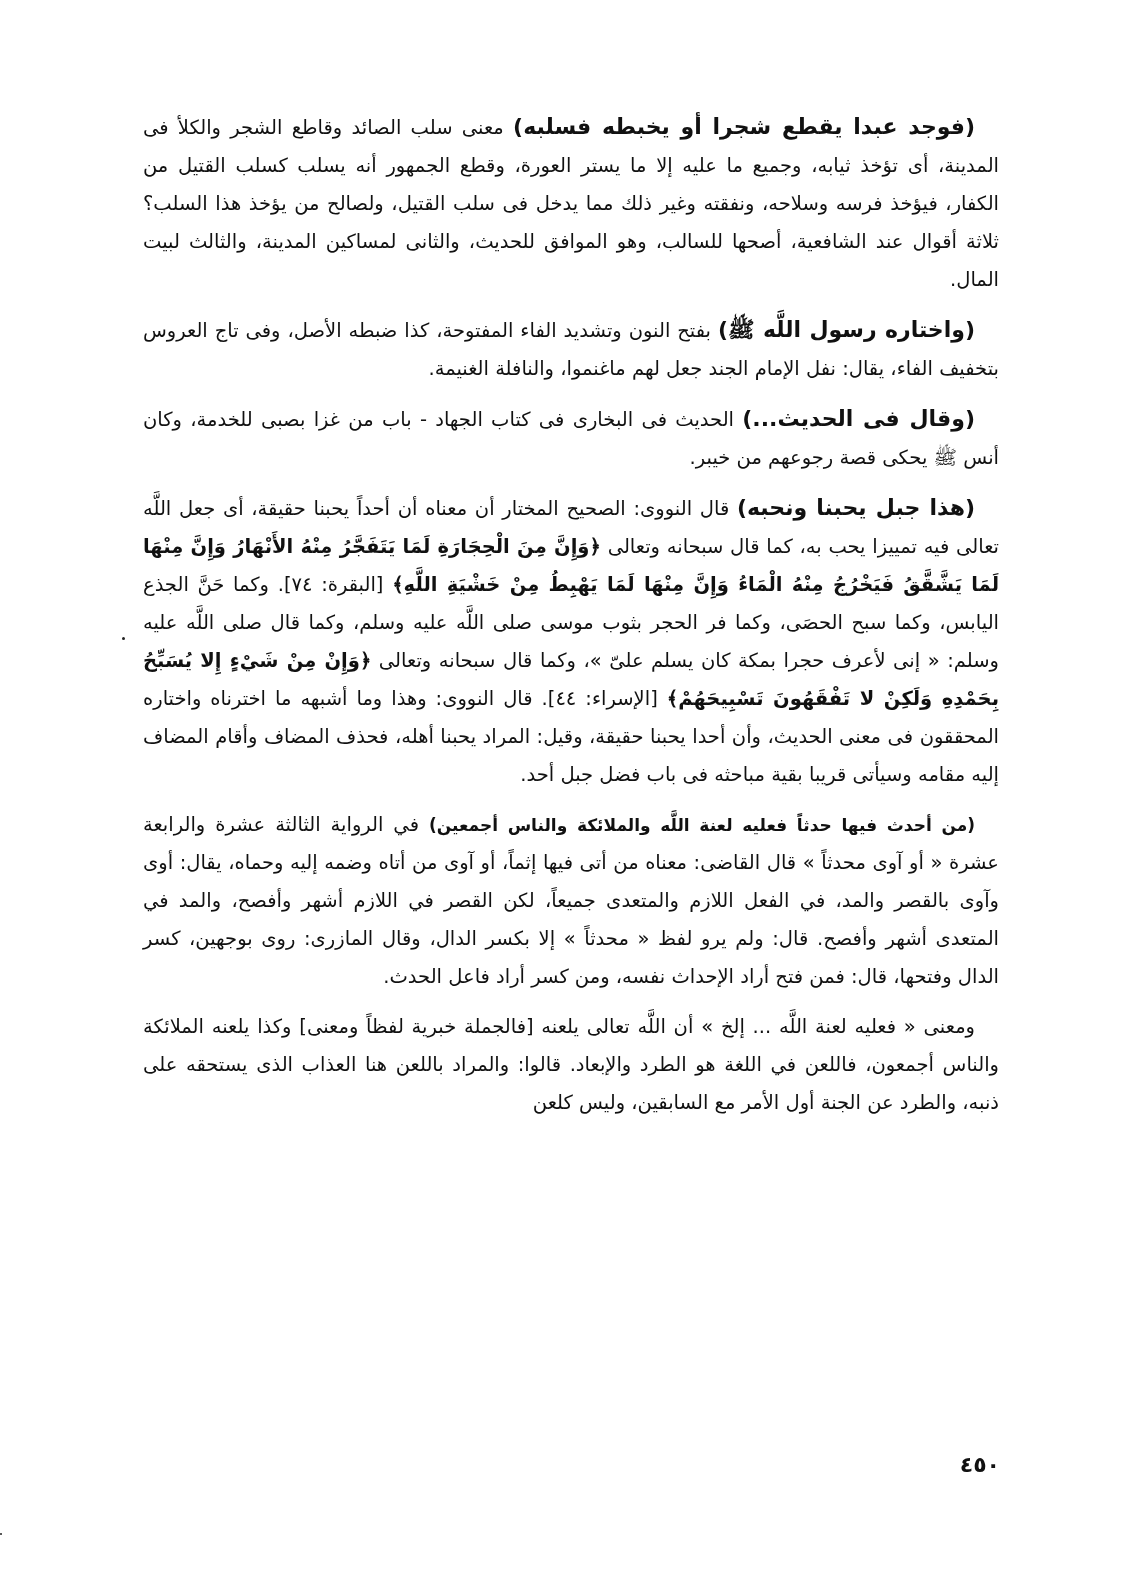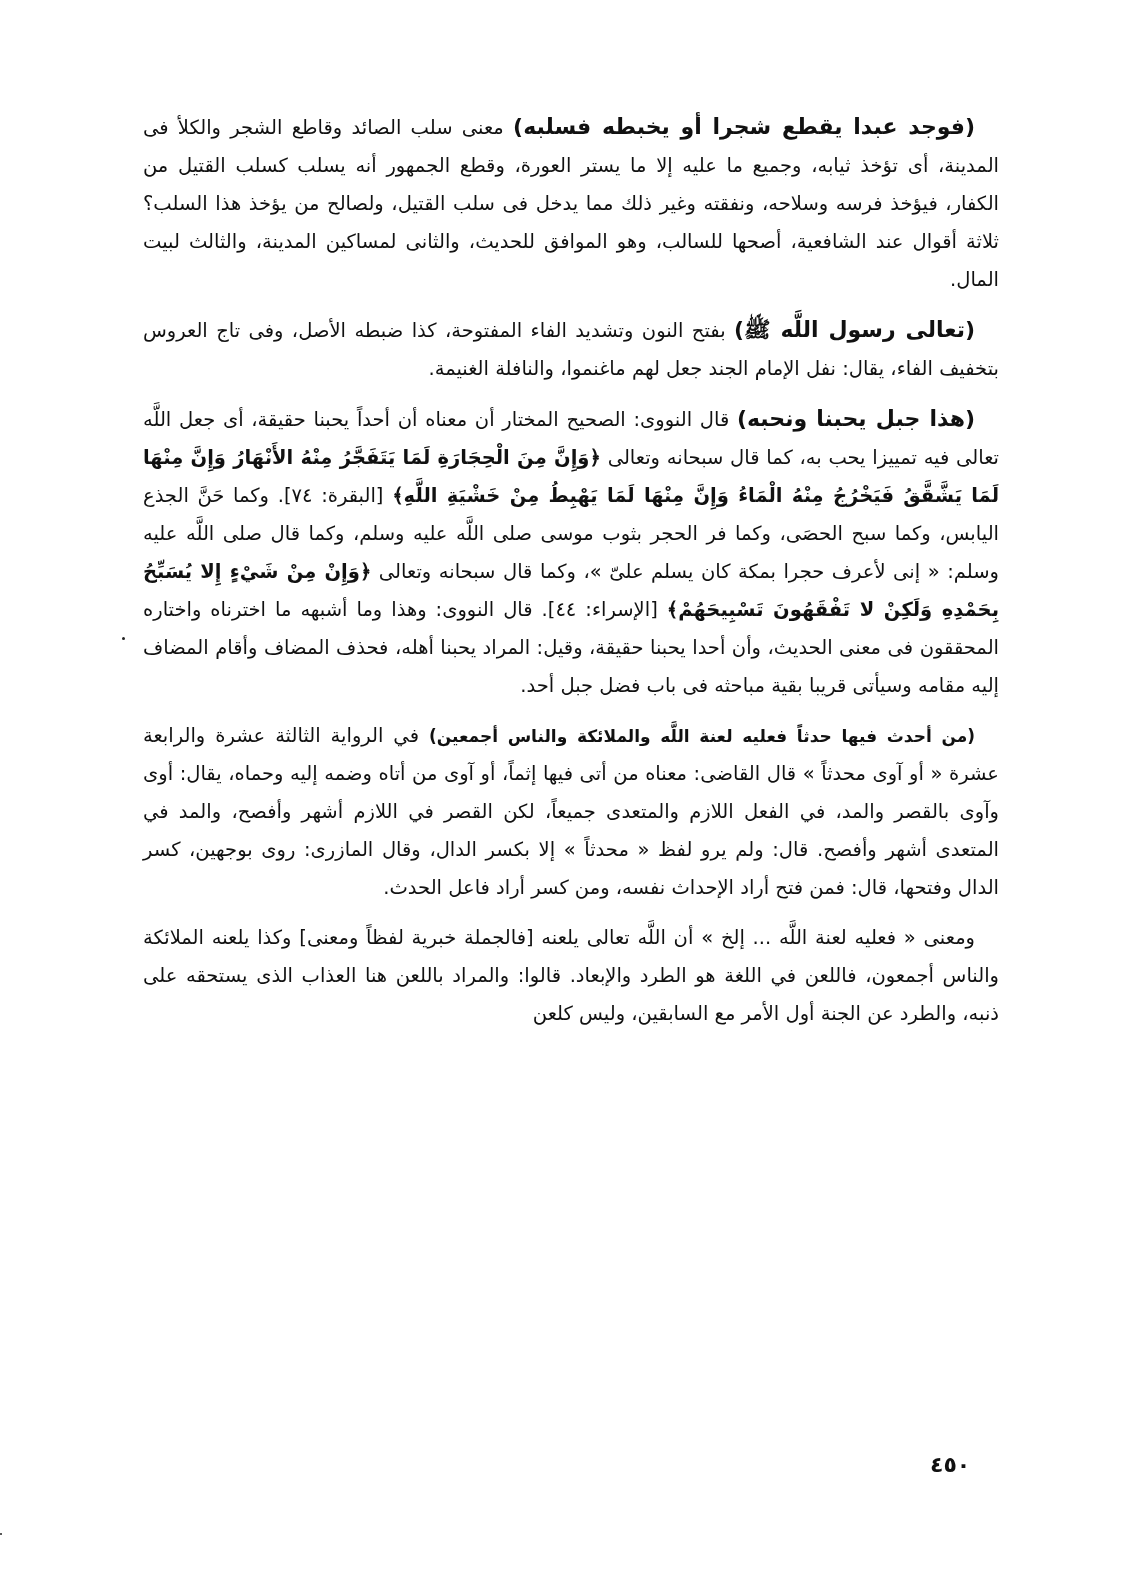--- a/index.html
+++ b/index.html
@@ -38,21 +38,21 @@
       font-size: 17px;
     }
     .quran {
       font-weight: bold;
     }
     .page-number {
       position: absolute;
       left: 930px;
       top: 1452px;
       width: 70px;
-      text-align: left;
+      text-align: right;
       direction: rtl;
       font-size: 22px;
       font-weight: bold;
       color: #111111;
     }
     .speck {
       position: absolute;
       width: 3px;
       height: 3px;
       border-radius: 50%;
@@ -62,23 +62,26 @@
 </head>
 <body>
 
 <div class="page">
 
   <p class="para">
     <span class="lemma">(فوجد عبدا يقطع شجرا أو يخبطه فسلبه)</span><span> معنى سلب الصائد وقاطع الشجر والكلأ فى المدينة، أى تؤخذ ثيابه، وجميع ما عليه إلا ما يستر العورة، وقطع الجمهور أنه يسلب كسلب القتيل من الكفار، فيؤخذ فرسه وسلاحه، ونفقته وغير ذلك مما يدخل فى سلب القتيل، ولصالح من يؤخذ هذا السلب؟ ثلاثة أقوال عند الشافعية، أصحها للسالب، وهو الموافق للحديث، والثانى لمساكين المدينة، والثالث لبيت المال.</span>
   </p>
 
   <p class="para">
-    <span class="lemma">(تعالى رسول اللَّه ﷺ)</span><span> بفتح النون وتشديد الفاء المفتوحة، كذا ضبطه الأصل، وفى تاج العروس بتخفيف الفاء، يقال: نفل الإمام الجند جعل لهم ماغنموا، والنافلة الغنيمة.</span>
+    <span class="lemma">(واختاره رسول اللَّه ﷺ)</span><span> بفتح النون وتشديد الفاء المفتوحة، كذا ضبطه الأصل، وفى تاج العروس بتخفيف الفاء، يقال: نفل الإمام الجند جعل لهم ماغنموا، والنافلة الغنيمة.</span>
   </p>
 
+  <p class="para">
+    <span class="lemma">(وقال فى الحديث...)</span><span> الحديث فى البخارى فى كتاب الجهاد - باب من غزا بصبى للخدمة، وكان أنس ﷺ يحكى قصة رجوعهم من خيبر.</span>
+  </p>
 
   <p class="para">
     <span class="lemma">(هذا جبل يحبنا ونحبه)</span><span> قال النووى: الصحيح المختار أن معناه أن أحداً يحبنا حقيقة، أى جعل اللَّه تعالى فيه تمييزا يحب به، كما قال سبحانه وتعالى </span><span class="quran">﴿وَإِنَّ مِنَ الْحِجَارَةِ لَمَا يَتَفَجَّرُ مِنْهُ الأَنْهَارُ وَإِنَّ مِنْهَا لَمَا يَشَّقَّقُ فَيَخْرُجُ مِنْهُ الْمَاءُ وَإِنَّ مِنْهَا لَمَا يَهْبِطُ مِنْ خَشْيَةِ اللَّهِ﴾</span><span> [البقرة: ٧٤]</span><span>. وكما حَنَّ الجذع اليابس، وكما سبح الحصَى، وكما فر الحجر بثوب موسى صلى اللَّه عليه وسلم، وكما قال صلى اللَّه عليه وسلم: « إنى لأعرف حجرا بمكة كان يسلم علىّ »، وكما قال سبحانه وتعالى </span><span class="quran">﴿وَإِنْ مِنْ شَيْءٍ إِلا يُسَبِّحُ بِحَمْدِهِ وَلَكِنْ لا تَفْقَهُونَ تَسْبِيحَهُمْ﴾</span><span> [الإسراء: ٤٤]</span><span>. قال النووى: وهذا وما أشبهه ما اخترناه واختاره المحققون فى معنى الحديث، وأن أحدا يحبنا حقيقة، وقيل: المراد يحبنا أهله، فحذف المضاف وأقام المضاف إليه مقامه وسيأتى قريبا بقية مباحثه فى باب فضل جبل أحد.</span>
   </p>
 
 
   <p class="para">
     <span class="lemma large">(من أحدث فيها حدثاً فعليه لعنة اللَّه والملائكة والناس أجمعين)</span><span> في الرواية الثالثة عشرة والرابعة عشرة « أو آوى محدثاً » قال القاضى: معناه من أتى فيها إثماً، أو آوى من أتاه وضمه إليه وحماه، يقال: أوى وآوى بالقصر والمد، في الفعل اللازم والمتعدى جميعاً، لكن القصر في اللازم أشهر وأفصح، والمد في المتعدى أشهر وأفصح. قال: ولم يرو لفظ « محدثاً » إلا بكسر الدال، وقال المازرى: روى بوجهين، كسر الدال وفتحها، قال: فمن فتح أراد الإحداث نفسه، ومن كسر أراد فاعل الحدث.</span>
   </p>
 

